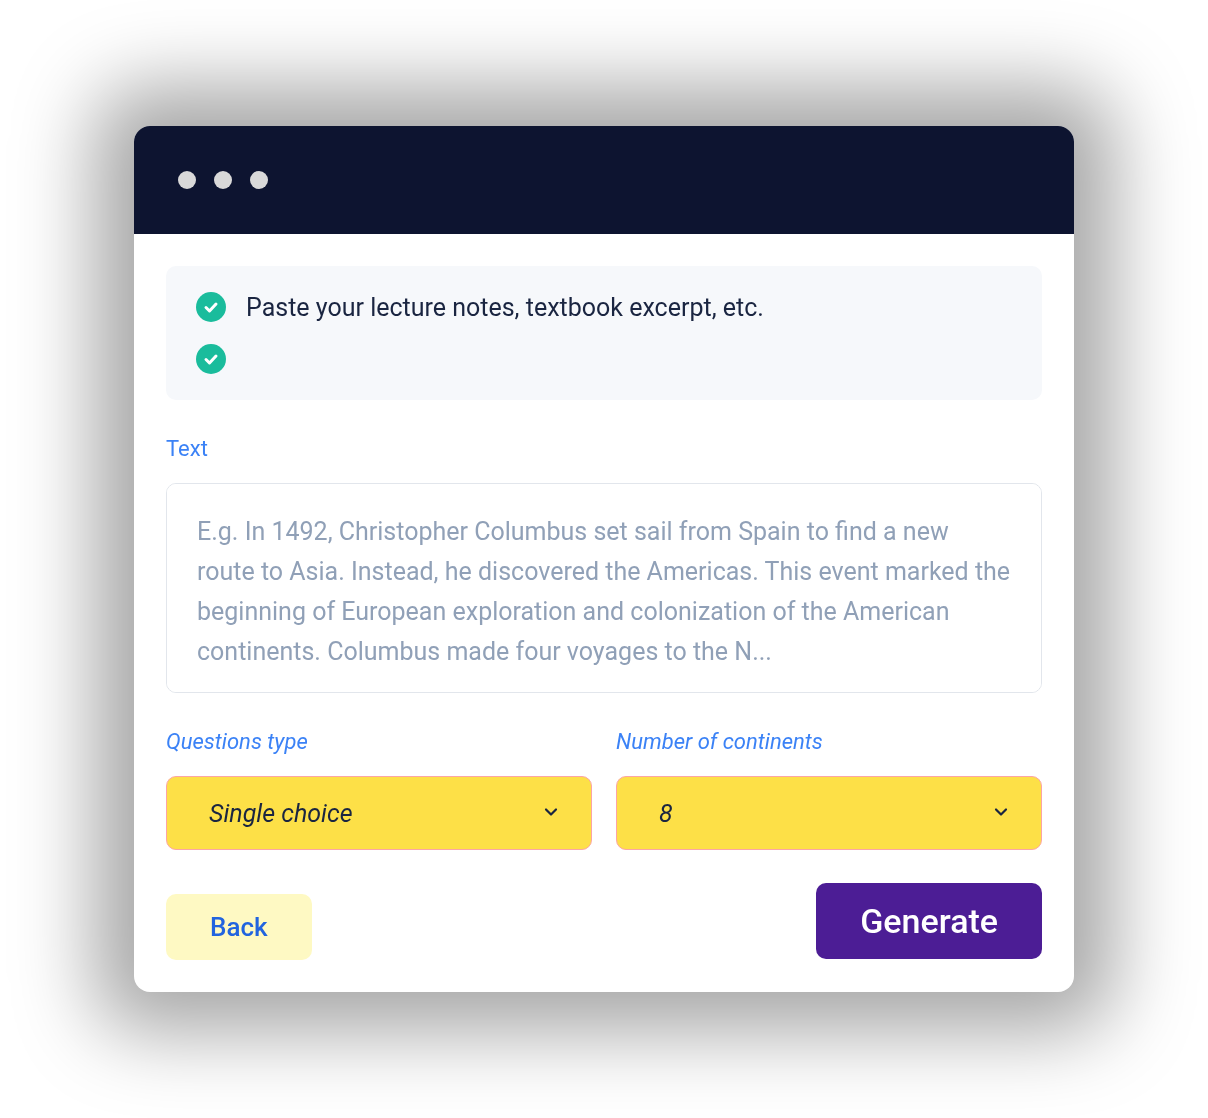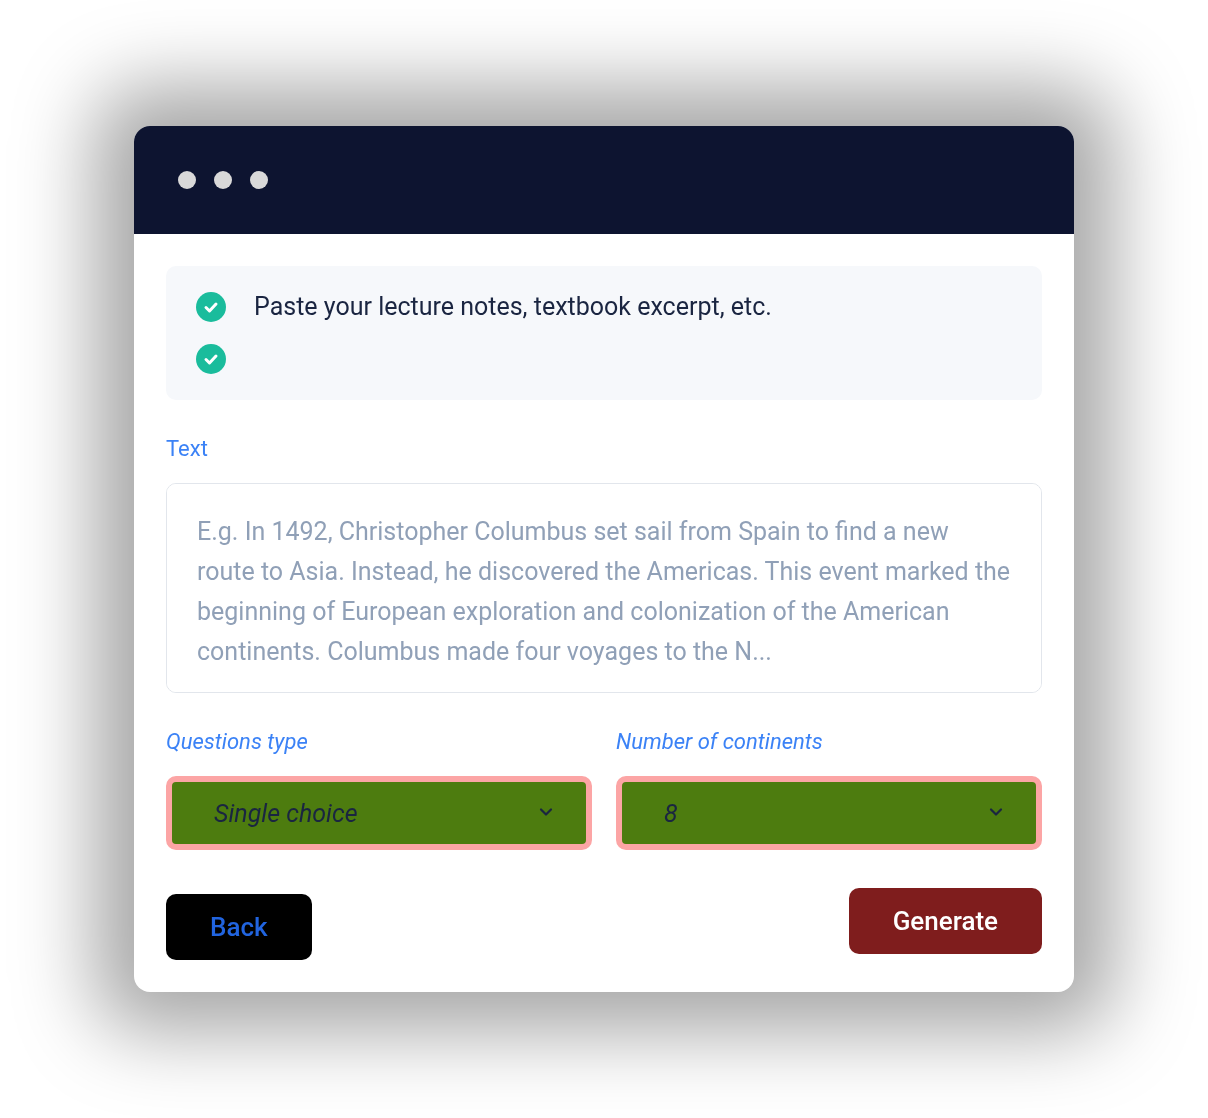--- a/index.html
+++ b/index.html
@@ -51,21 +51,22 @@
       border-radius: 10px;
       padding: 26px 30px;
       display: flex;
       flex-direction: column;
       gap: 22px;
       margin-bottom: 36px;
     }
     
     .info-item {
       display: flex;
-      gap: 28px;
+      align-items: center;
+      gap: 20px;
     }
     
     .check-icon {
       width: 30px;
       height: 30px;
       border-radius: 50%;
       background: #1abc9c;
       display: flex;
       align-items: center;
       justify-content: center;
@@ -116,65 +117,65 @@
     }
     
     .field-group {
       flex: 1;
       display: flex;
       flex-direction: column;
     }
     
     .select {
       position: relative;
-      border: 6px solid #fca5a5;
+      border: 1px solid #fca5a5;
       border-radius: 10px;
       height: 74px;
       display: flex;
       align-items: center;
       padding: 0 48px 0 42px;
       font-size: 25px;
       color: #1a2541;
       cursor: pointer;
-      background: #4d7c0f;
+      background: #fde047;
     }
     
     .select-chevron {
       position: absolute;
       right: 30px;
       top: 50%;
       transform: translateY(-50%);
     }
     
     .actions {
       display: flex;
       justify-content: space-between;
       align-items: center;
     }
     
     .btn-secondary {
-      background: #000000;
+      background: #fef9c3;
       color: #2164df;
       border: none;
       border-radius: 10px;
       padding: 18px 44px;
       font-size: 26px;
       font-weight: 500;
       cursor: pointer;
       font-family: inherit;
       margin-top: 12px;
     }
     
     .btn-primary {
-      background: #7f1d1d;
+      background: #4c1d95;
       color: #ffffff;
       border: none;
       border-radius: 10px;
       padding: 18px 44px;
-      font-size: 26px;
+      font-size: 34px;
       font-weight: 500;
       cursor: pointer;
       font-family: inherit;
     }
   </style>
 </head>
 <body>
 
 <div class="window">
   <div class="titlebar">

